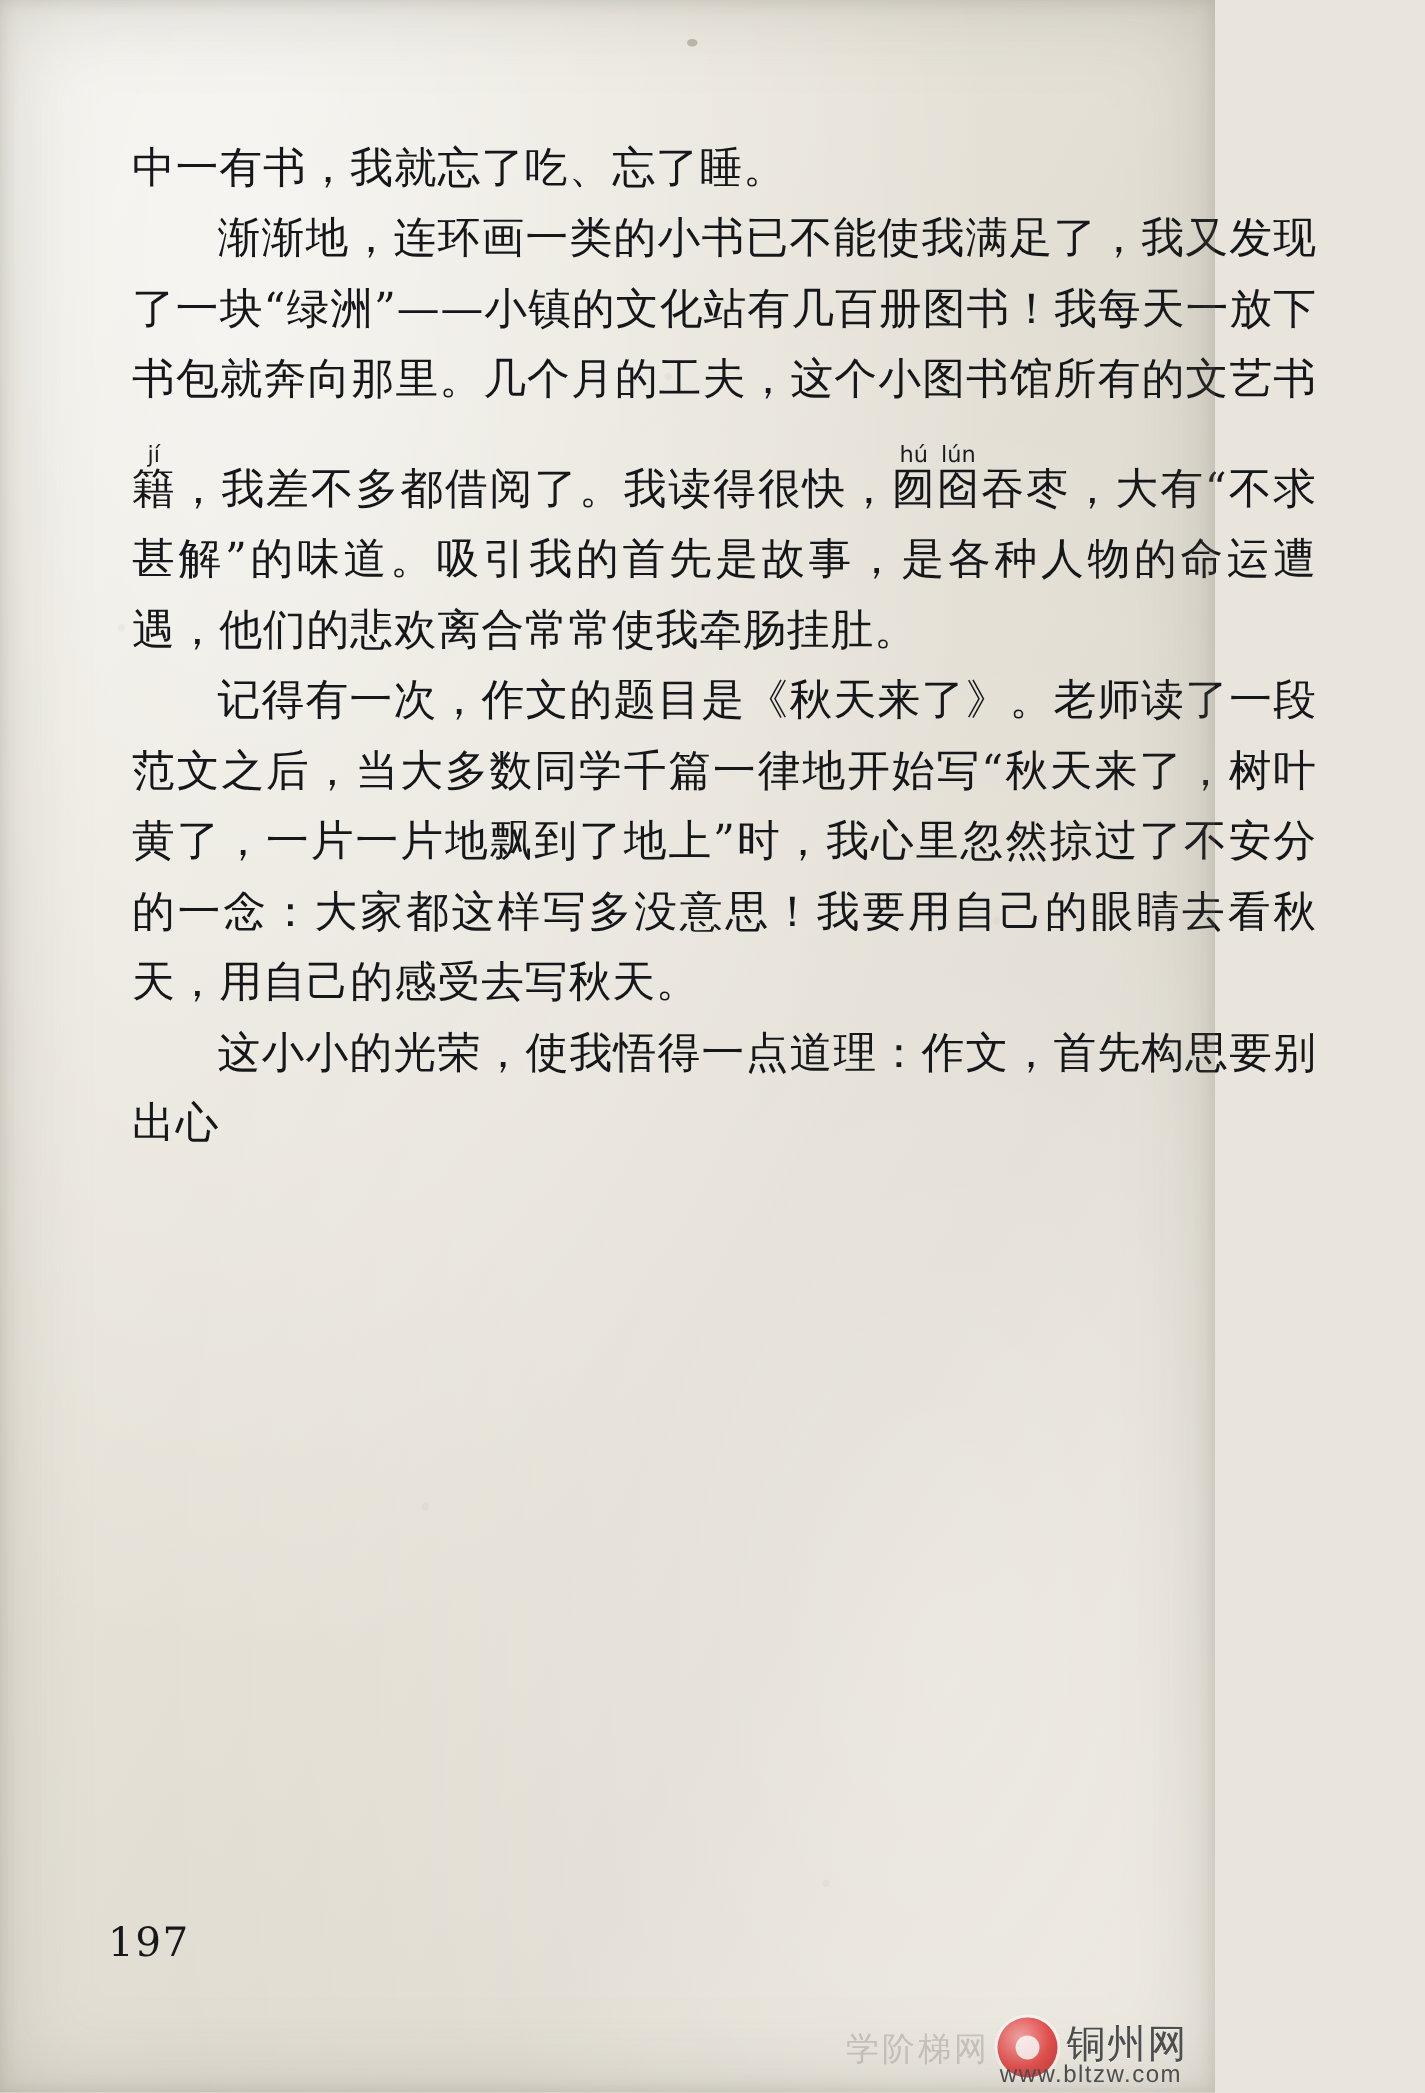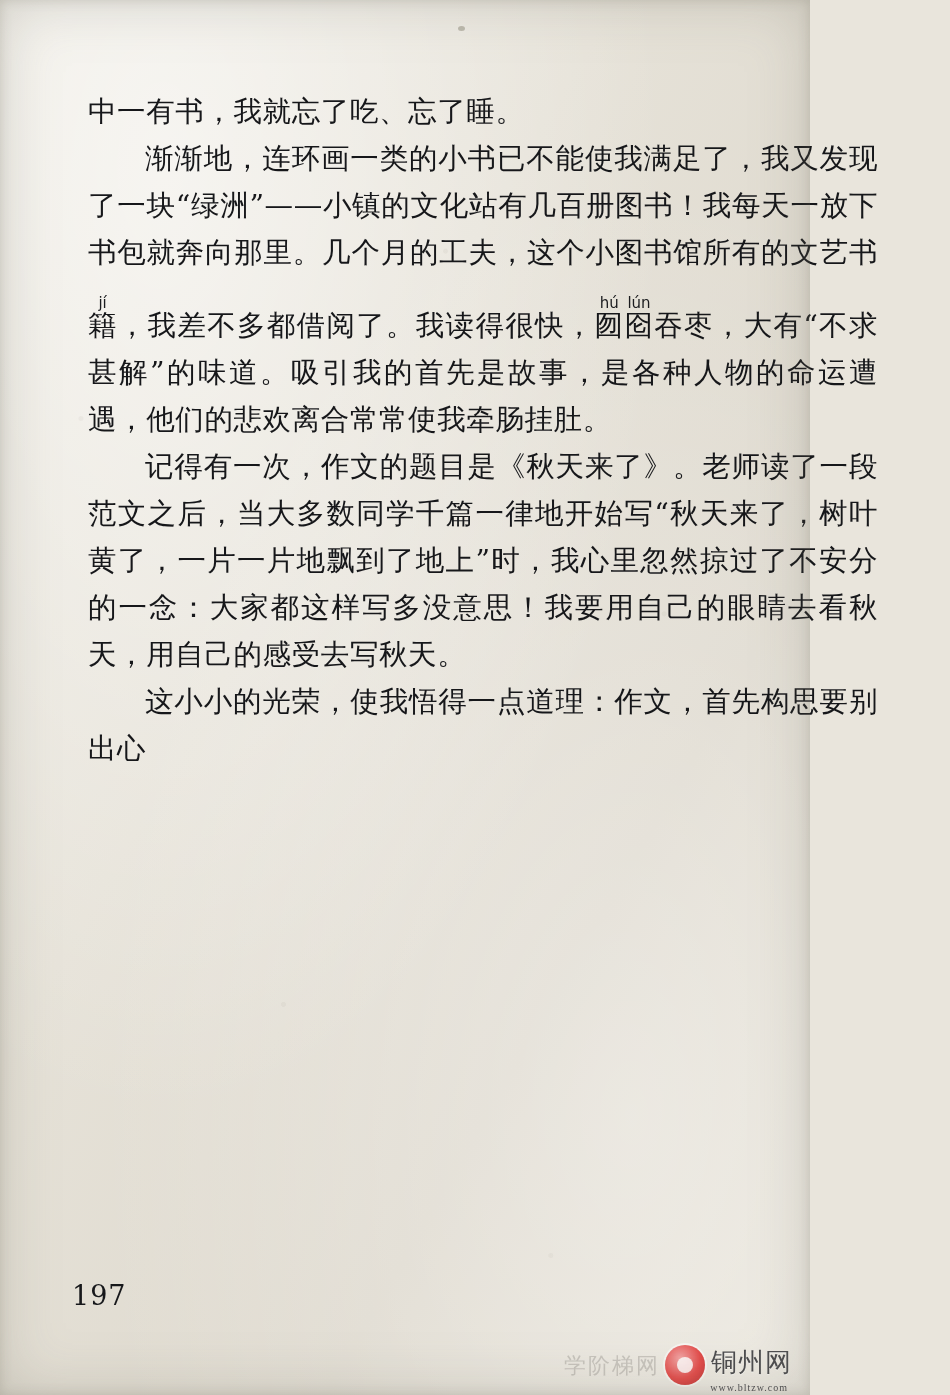--- a/index.html
+++ b/index.html
@@ -118,22 +118,22 @@
     font-family: "DejaVu Serif", serif;
     font-size: 26px;
     color: #3f3f42;
     letter-spacing: 1px;
     text-shadow: 0 1px 0 rgba(255,255,255,0.6);
   }
   .wm-sub {
     position: absolute;
     right: 22px;
     bottom: 2px;
-    font-family: Liberation Serif, serif;
-    font-size: 10px;
+    font-family: Liberation Sans, sans-serif;
+    font-size: 16px;
     color: #4a4a4d;
     letter-spacing: 1px;
   }
   .wm-ghost {
     position: absolute;
     right: 150px;
     bottom: 14px;
     font-family: "DejaVu Serif", serif;
     font-size: 22px;
     color: rgba(90,88,84,0.25);

